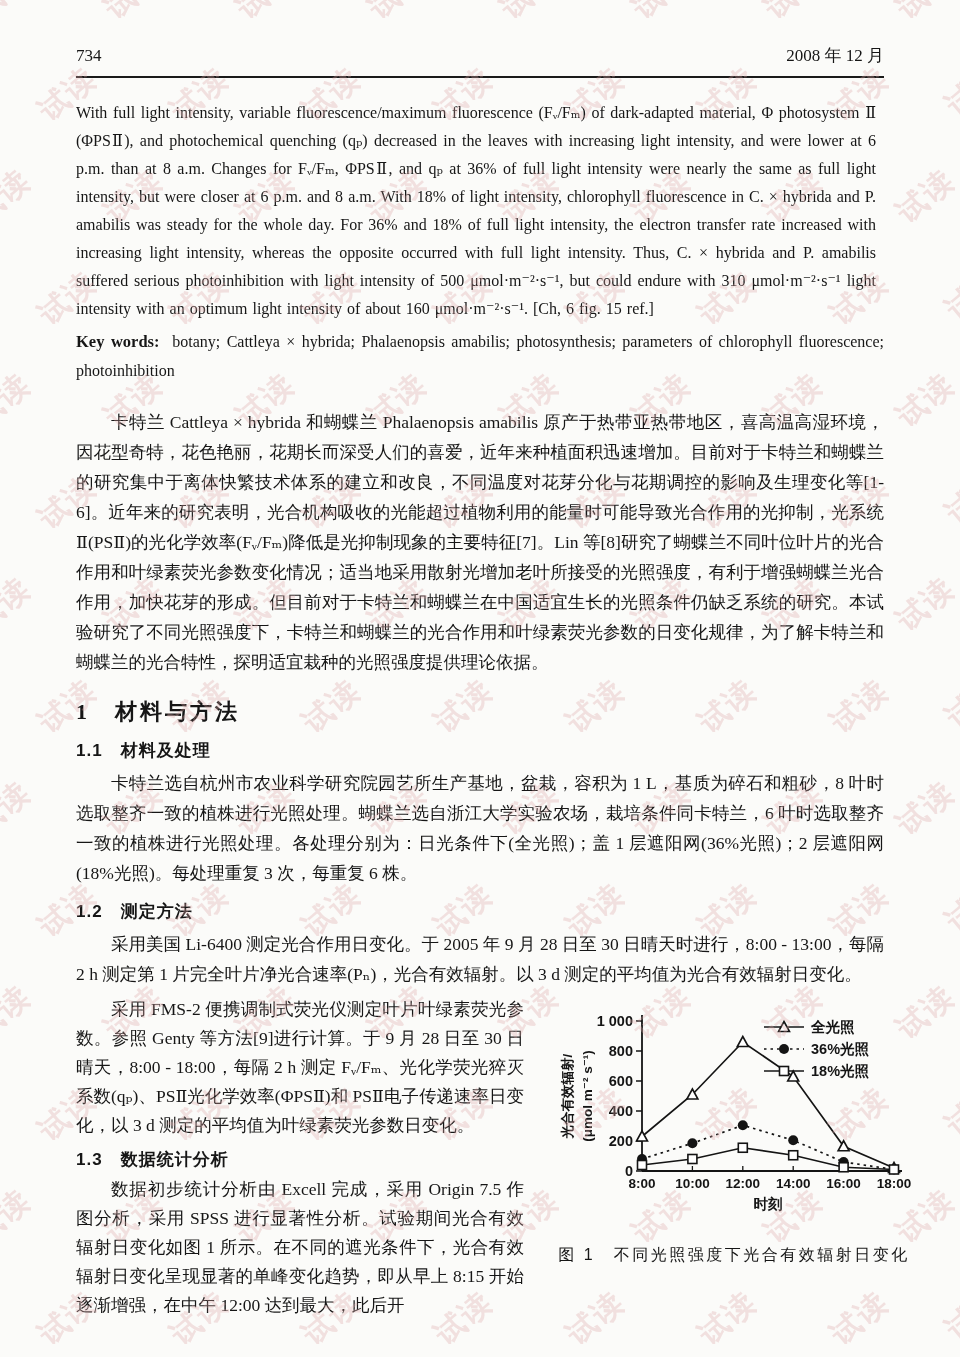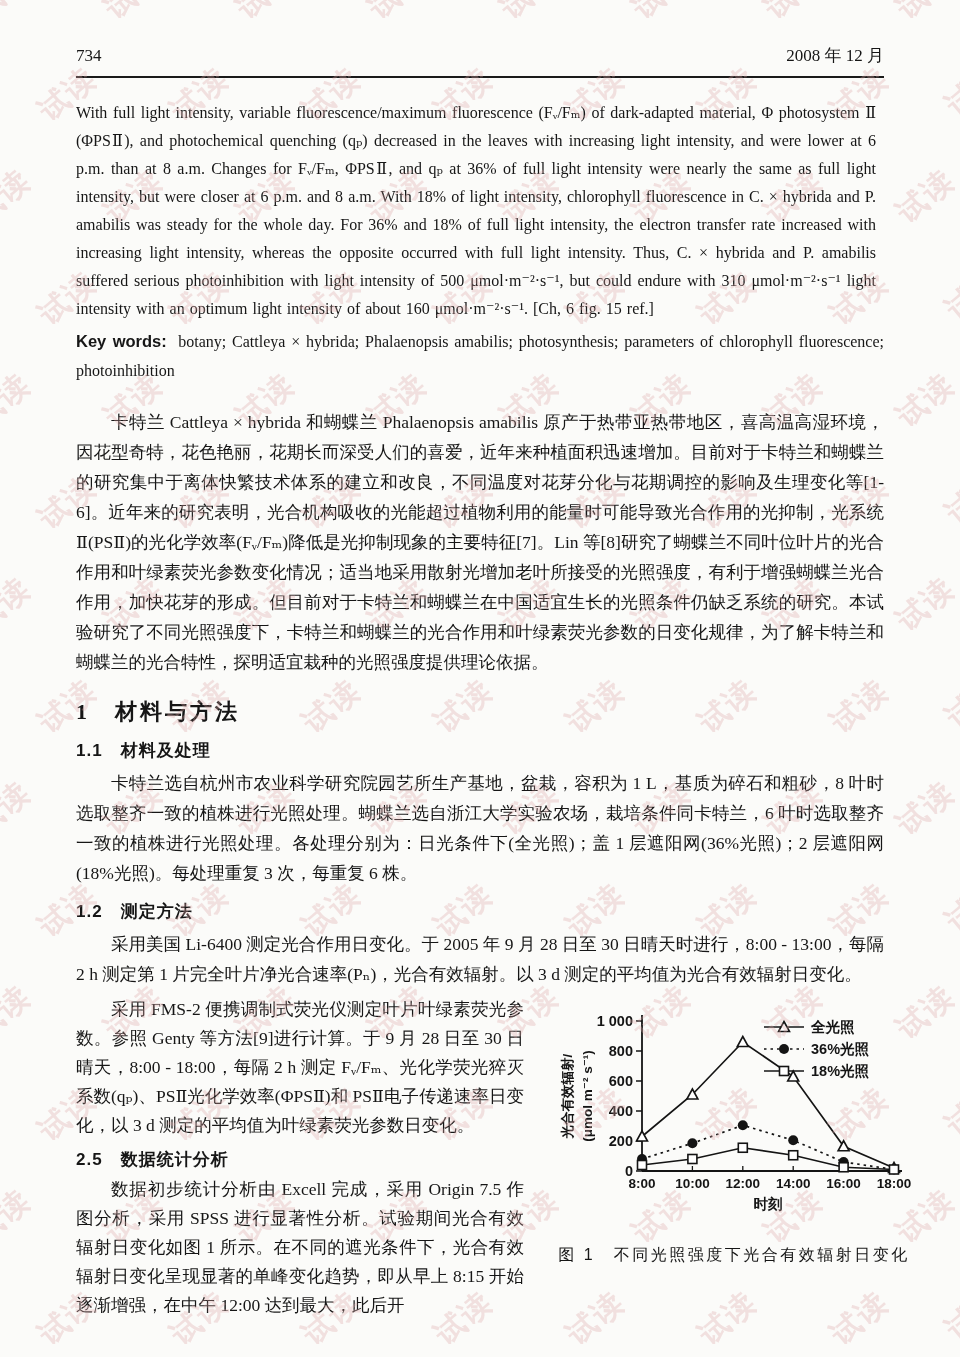--- a/index.html
+++ b/index.html
@@ -17,21 +17,21 @@
   .pg-header{display:flex;justify-content:space-between;align-items:baseline;font-size:17px;}
   .pg-header .journal{letter-spacing:9px;font-size:17.5px;}
   .header-rule{border:none;border-top:2.2px solid #1a1a1a;margin:9px 0 0 0;}
   
   .abstract{
     margin:21px 8px 0 0;
     font-size:16px;line-height:28px;
     text-align:justify;word-spacing:1px;
   }
   .keywords{margin:4px 0 0 0;font-size:16px;line-height:29px;text-align:justify;}
-  .keywords .kw-label{font-family:Liberation Sans, sans-serif;font-weight:bold;font-size:16.5px;}
+  .keywords .kw-label{font-family:Liberation Serif, serif;font-weight:bold;font-size:16.5px;}
   
   .para{
     margin:0;font-size:17.5px;line-height:30px;
     text-align:justify;text-indent:2em;
   }
   .intro{margin-top:22px;}
   h2.sec{
     font-size:22px;font-weight:600;letter-spacing:3px;
     margin:20px 0 12px 0;
     font-family:"Liberation Serif","DejaVu Serif",serif;
@@ -89,21 +89,21 @@
 
     <h3 class="subsec">1.1　材料及处理</h3>
     <p class="para">卡特兰选自杭州市农业科学研究院园艺所生产基地，盆栽，容积为 1 L，基质为碎石和粗砂，8 叶时选取整齐一致的植株进行光照处理。蝴蝶兰选自浙江大学实验农场，栽培条件同卡特兰，6 叶时选取整齐一致的植株进行光照处理。各处理分别为：日光条件下(全光照)；盖 1 层遮阳网(36%光照)；2 层遮阳网(18%光照)。每处理重复 3 次，每重复 6 株。</p>
 
     <h3 class="subsec">1.2　测定方法</h3>
     <p class="para">采用美国 Li-6400 测定光合作用日变化。于 2005 年 9 月 28 日至 30 日晴天时进行，8:00 - 13:00，每隔 2 h 测定第 1 片完全叶片净光合速率(Pₙ)，光合有效辐射。以 3 d 测定的平均值为光合有效辐射日变化。</p>
 
     <div class="two-col">
       <div class="col-left">
         <p class="para">采用 FMS-2 便携调制式荧光仪测定叶片叶绿素荧光参数。参照 Genty 等方法[9]进行计算。于 9 月 28 日至 30 日晴天，8:00 - 18:00，每隔 2 h 测定 Fᵥ/Fₘ、光化学荧光猝灭系数(qₚ)、PSⅡ光化学效率(ΦPSⅡ)和 PSⅡ电子传递速率日变化，以 3 d 测定的平均值为叶绿素荧光参数日变化。</p>
-        <h3 class="subsec">2.5　数据统计分析</h3>
+        <h3 class="subsec">1.3　数据统计分析</h3>
         <p class="para">数据初步统计分析由 Excell 完成，采用 Origin 7.5 作图分析，采用 SPSS 进行显著性分析。试验期间光合有效辐射日变化如图 1 所示。在不同的遮光条件下，光合有效辐射日变化呈现显著的单峰变化趋势，即从早上 8:15 开始逐渐增强，在中午 12:00 达到最大，此后开</p>
       </div>
       <div class="col-right">
         <div class="chart-mount" id="chart-mount"><svg width="368" height="228">
               <line x1="92" y1="10" x2="92" y2="166" stroke="#141414" stroke-width="1.8"></line>
               <line x1="92" y1="166" x2="352" y2="166" stroke="#141414" stroke-width="1.8"></line>
               <line x1="86" y1="166" x2="92" y2="166" stroke="#141414" stroke-width="1.5"></line>
               <text x="83" y="170.5" text-anchor="end" font-size="14.5" font-weight="700" fill="#141414">0</text>
               <line x1="86" y1="136" x2="92" y2="136" stroke="#141414" stroke-width="1.5"></line>
               <text x="83" y="140.5" text-anchor="end" font-size="14.5" font-weight="700" fill="#141414">200</text>

